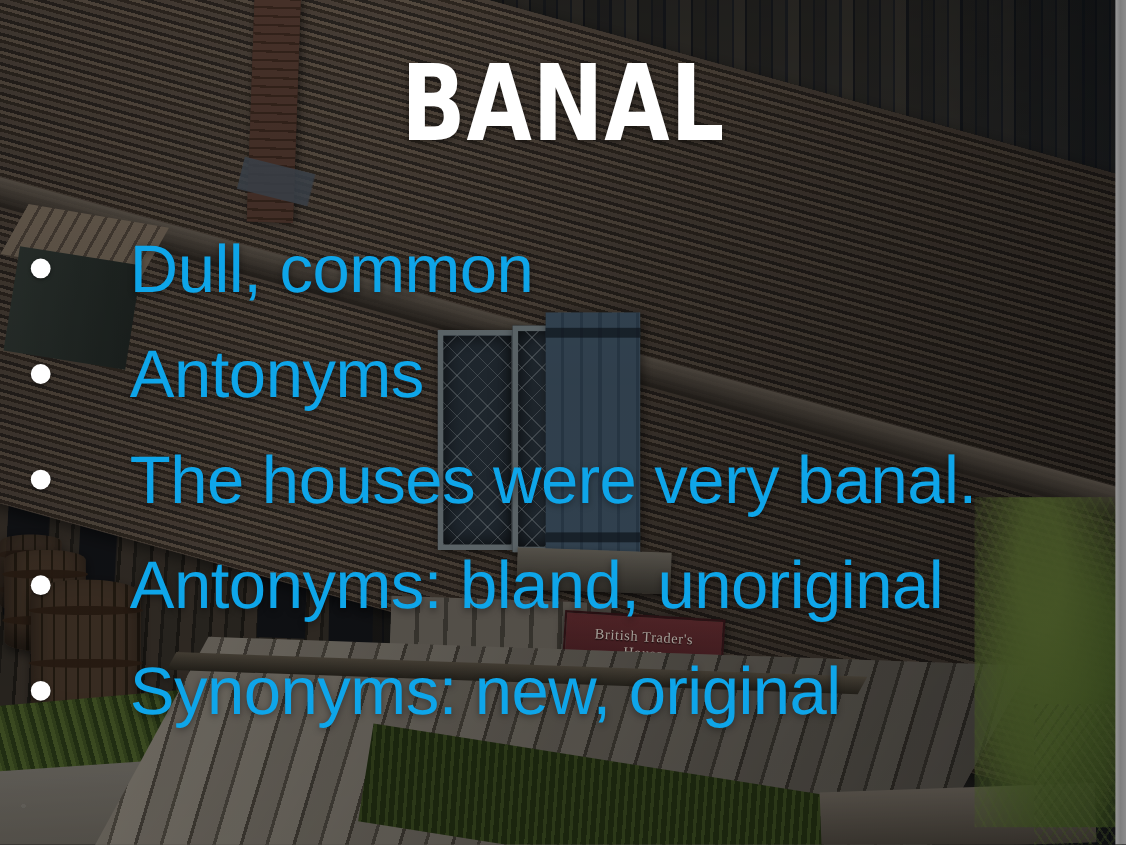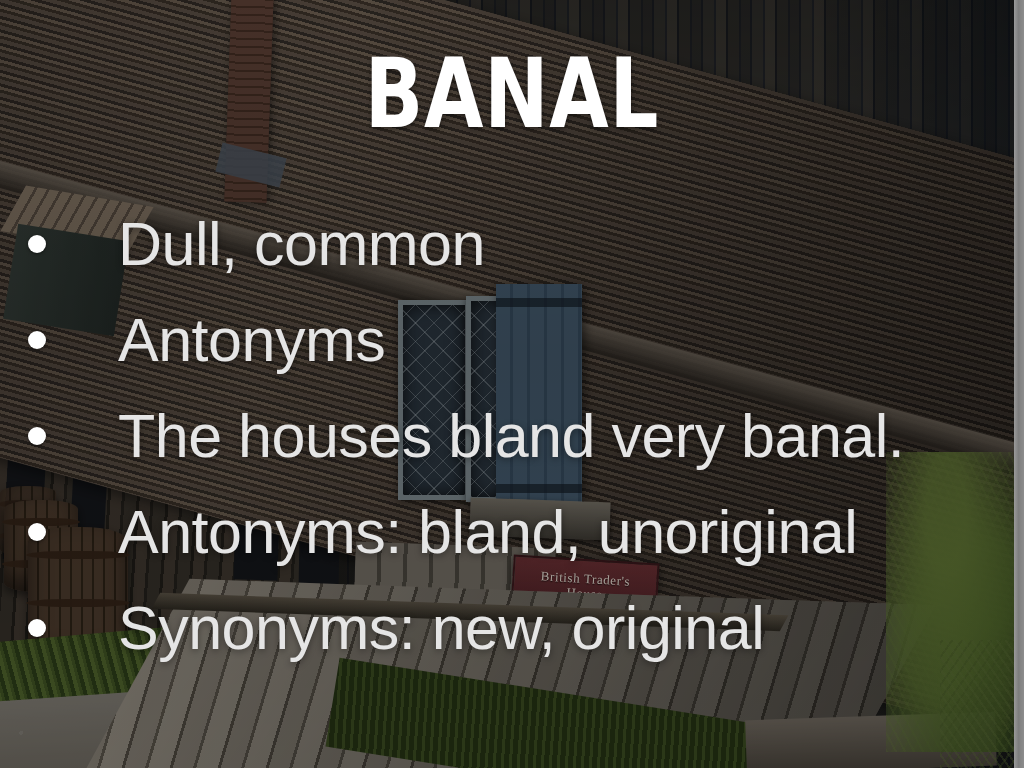--- a/index.html
+++ b/index.html
@@ -381,21 +381,21 @@
   }
 
   .bullets {
     position: absolute;
     left: 28px;
     top: 196px;
     right: 14px;
     list-style: none;
     margin: 0;
     padding: 0;
-    color: #e5e5e5;
+    color: #0ea5e9;
   }
   .bullet {
     display: flex;
     align-items: center;
     height: 96px;
   }
   .bullet-dot {
     flex: 0 0 auto;
     width: 18px;
     height: 18px;
@@ -499,21 +499,21 @@
       <li class="bullet">
         <span class="bullet-dot"></span>
         <span class="bullet-text">Dull, common</span>
       </li>
       <li class="bullet">
         <span class="bullet-dot"></span>
         <span class="bullet-text">Antonyms</span>
       </li>
       <li class="bullet">
         <span class="bullet-dot"></span>
-        <span class="bullet-text">The houses bland very banal.</span>
+        <span class="bullet-text">The houses were very banal.</span>
       </li>
       <li class="bullet">
         <span class="bullet-dot"></span>
         <span class="bullet-text">Antonyms: bland, unoriginal</span>
       </li>
       <li class="bullet">
         <span class="bullet-dot"></span>
         <span class="bullet-text">Synonyms: new, original</span>
       </li>
     </ul>

